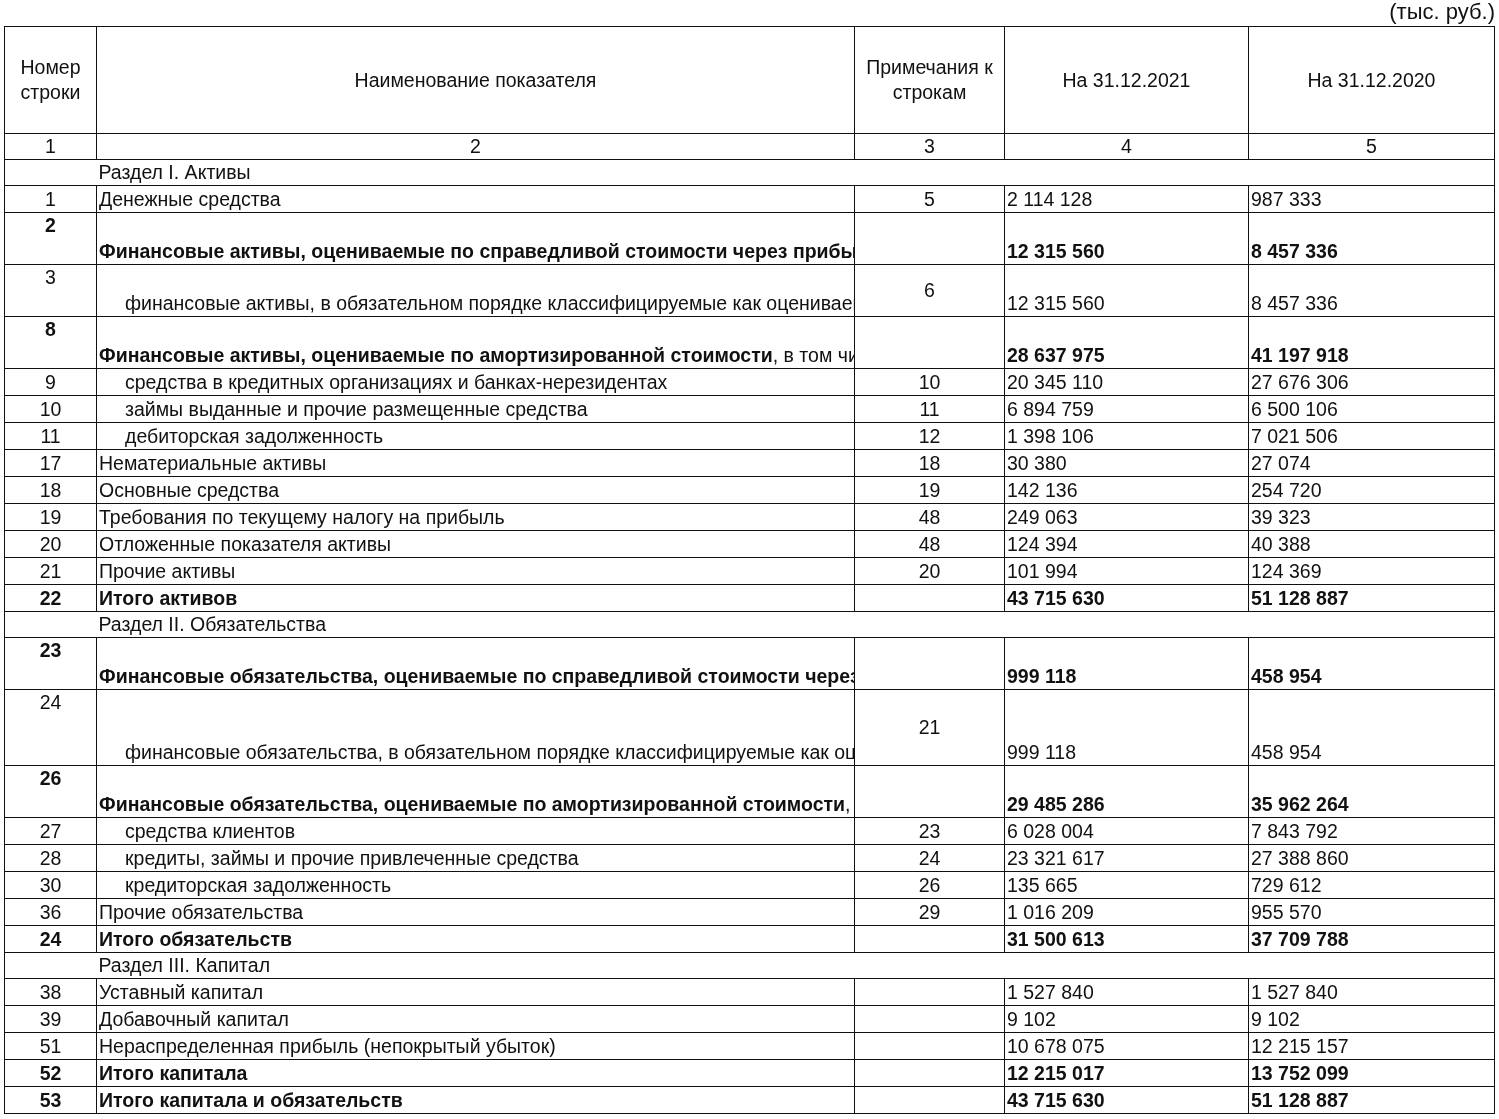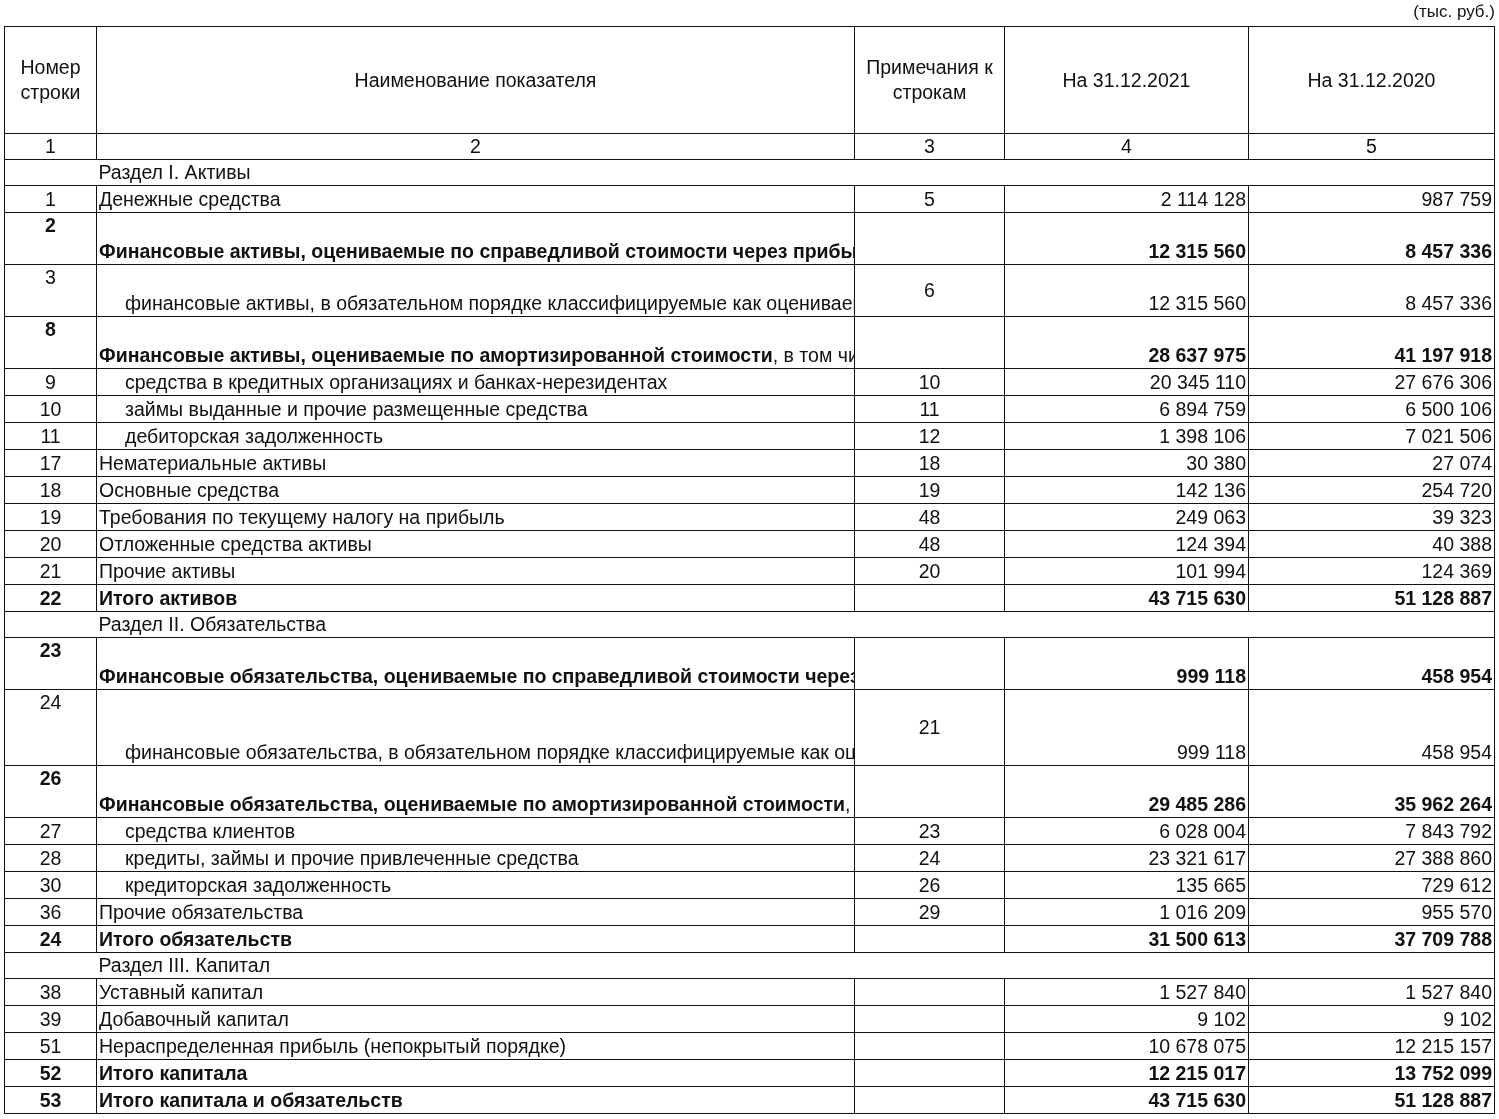--- a/index.html
+++ b/index.html
@@ -1,29 +1,29 @@
 <!DOCTYPE html>
 <html><head>
 <meta charset="utf-8">
 <style>
   html, body { margin: 0; padding: 0; background: #ffffff; }
   body { width: 1499px; height: 1119px; position: relative; overflow: hidden;
          font-family: "Liberation Sans", sans-serif; color: #111; }
-  .units { position: absolute; top: 0; right: 4px; font-size: 17px; line-height: 24px; }
+  .units { position: absolute; top: 0; right: 4px; font-size: 22px; line-height: 24px; }
   table.report { position: absolute; left: 4px; top: 26px; width: 1490px;
                  border-collapse: collapse; table-layout: fixed; font-size: 19.5px; }
   table.report td { border: 1.6px solid #111; padding: 0 2px; vertical-align: bottom;
                     line-height: 25px; white-space: nowrap; overflow: hidden; }
   col.c1 { width: 92px; } col.c2 { width: 758px; } col.c3 { width: 150px; }
   col.c4 { width: 244px; } col.c5 { width: 246px; }
   tr.head td { height: 106px; text-align: center; vertical-align: middle; white-space: normal; line-height: 25px; }
   tr.colnums td { height: 24px; text-align: center; }
   td.num { text-align: center; }
   td.note { text-align: center; }
-  td.val { text-align: right; }
+  td.val { }
   td.name { white-space: normal; }
   tr.section td { border-left: none; border-right: none; }
   tr.section td.first { border-left: 1.6px solid #111; }
   tr.section td.last { border-right: 1.6px solid #111; }
   tr.section td { height: 25px; font-weight: normal; }
   tr.bold td.num, tr.bold td.val { font-weight: bold; }
   .b { font-weight: bold; }
   .indent { padding-left: 28px !important; }
   tr.r1 td { height: 26px; }
   tr.r2 td { height: 51px; }
@@ -63,21 +63,21 @@
     <tr class="section">
       <td class="first"></td>
       <td colspan="3">Раздел I. Активы</td>
       <td class="last"></td>
     </tr>
     <tr class="r1">
       <td class="num">1</td>
       <td class="name">Денежные средства</td>
       <td class="note">5</td>
       <td class="val">2 114 128</td>
-      <td class="val">987 759</td>
+      <td class="val">987 333</td>
     </tr>
     <tr class="r2 bold">
       <td class="num top">2</td>
       <td class="name"><span class="b">Финансовые активы, оцениваемые по справедливой стоимости через прибыль или убыток</span></td>
       <td class="note"></td>
       <td class="val">12 315 560</td>
       <td class="val">8 457 336</td>
     </tr>
     <tr class="r2">
       <td class="num top">3</td>
@@ -130,21 +130,21 @@
     </tr>
     <tr class="r1">
       <td class="num">19</td>
       <td class="name">Требования по текущему налогу на прибыль</td>
       <td class="note">48</td>
       <td class="val">249 063</td>
       <td class="val">39 323</td>
     </tr>
     <tr class="r1">
       <td class="num">20</td>
-      <td class="name">Отложенные средства активы</td>
+      <td class="name">Отложенные показателя активы</td>
       <td class="note">48</td>
       <td class="val">124 394</td>
       <td class="val">40 388</td>
     </tr>
     <tr class="r1">
       <td class="num">21</td>
       <td class="name">Прочие активы</td>
       <td class="note">20</td>
       <td class="val">101 994</td>
       <td class="val">124 369</td>
@@ -233,21 +233,21 @@
     </tr>
     <tr class="r1">
       <td class="num">39</td>
       <td class="name">Добавочный капитал</td>
       <td class="note"></td>
       <td class="val">9 102</td>
       <td class="val">9 102</td>
     </tr>
     <tr class="r1">
       <td class="num">51</td>
-      <td class="name">Нераспределенная прибыль (непокрытый порядке)</td>
+      <td class="name">Нераспределенная прибыль (непокрытый убыток)</td>
       <td class="note"></td>
       <td class="val">10 678 075</td>
       <td class="val">12 215 157</td>
     </tr>
     <tr class="r1 bold">
       <td class="num">52</td>
       <td class="name b">Итого капитала</td>
       <td class="note"></td>
       <td class="val">12 215 017</td>
       <td class="val">13 752 099</td>

